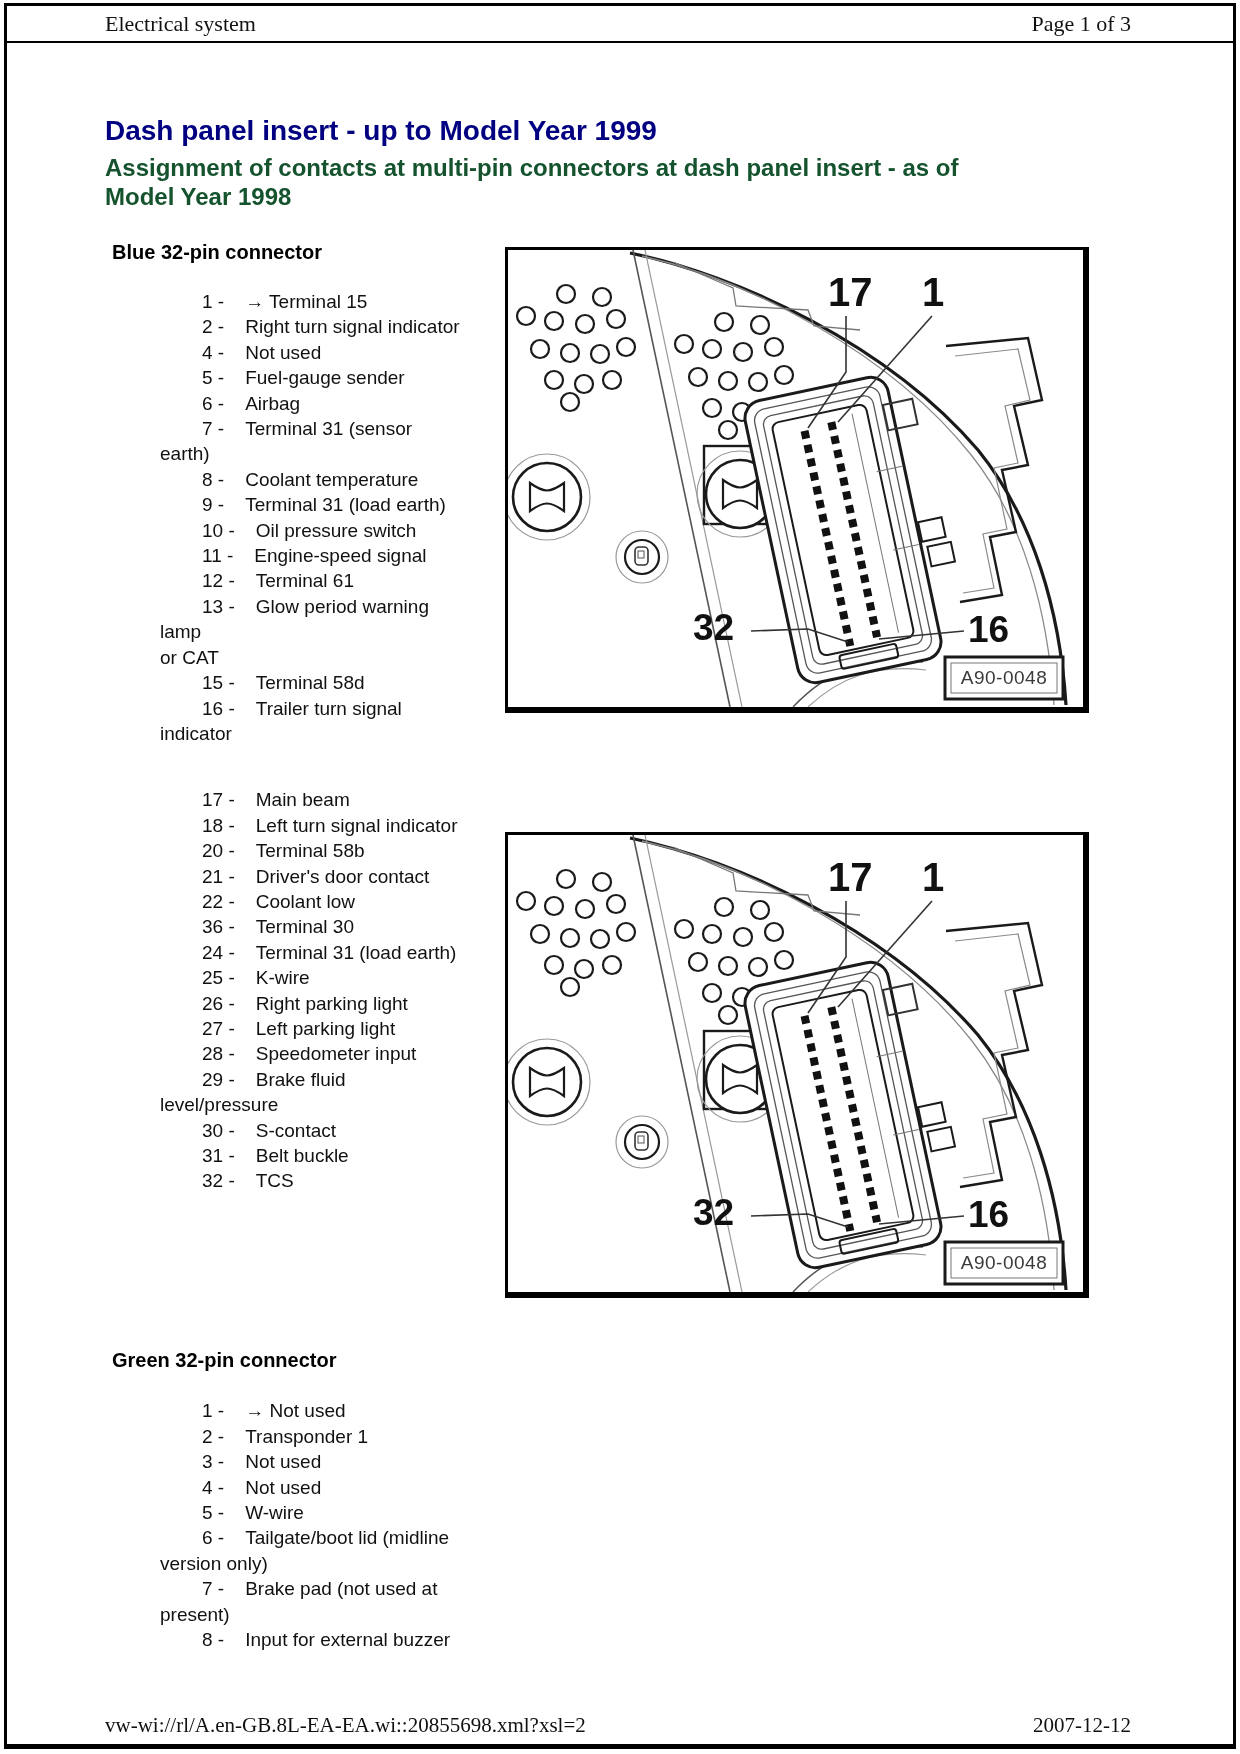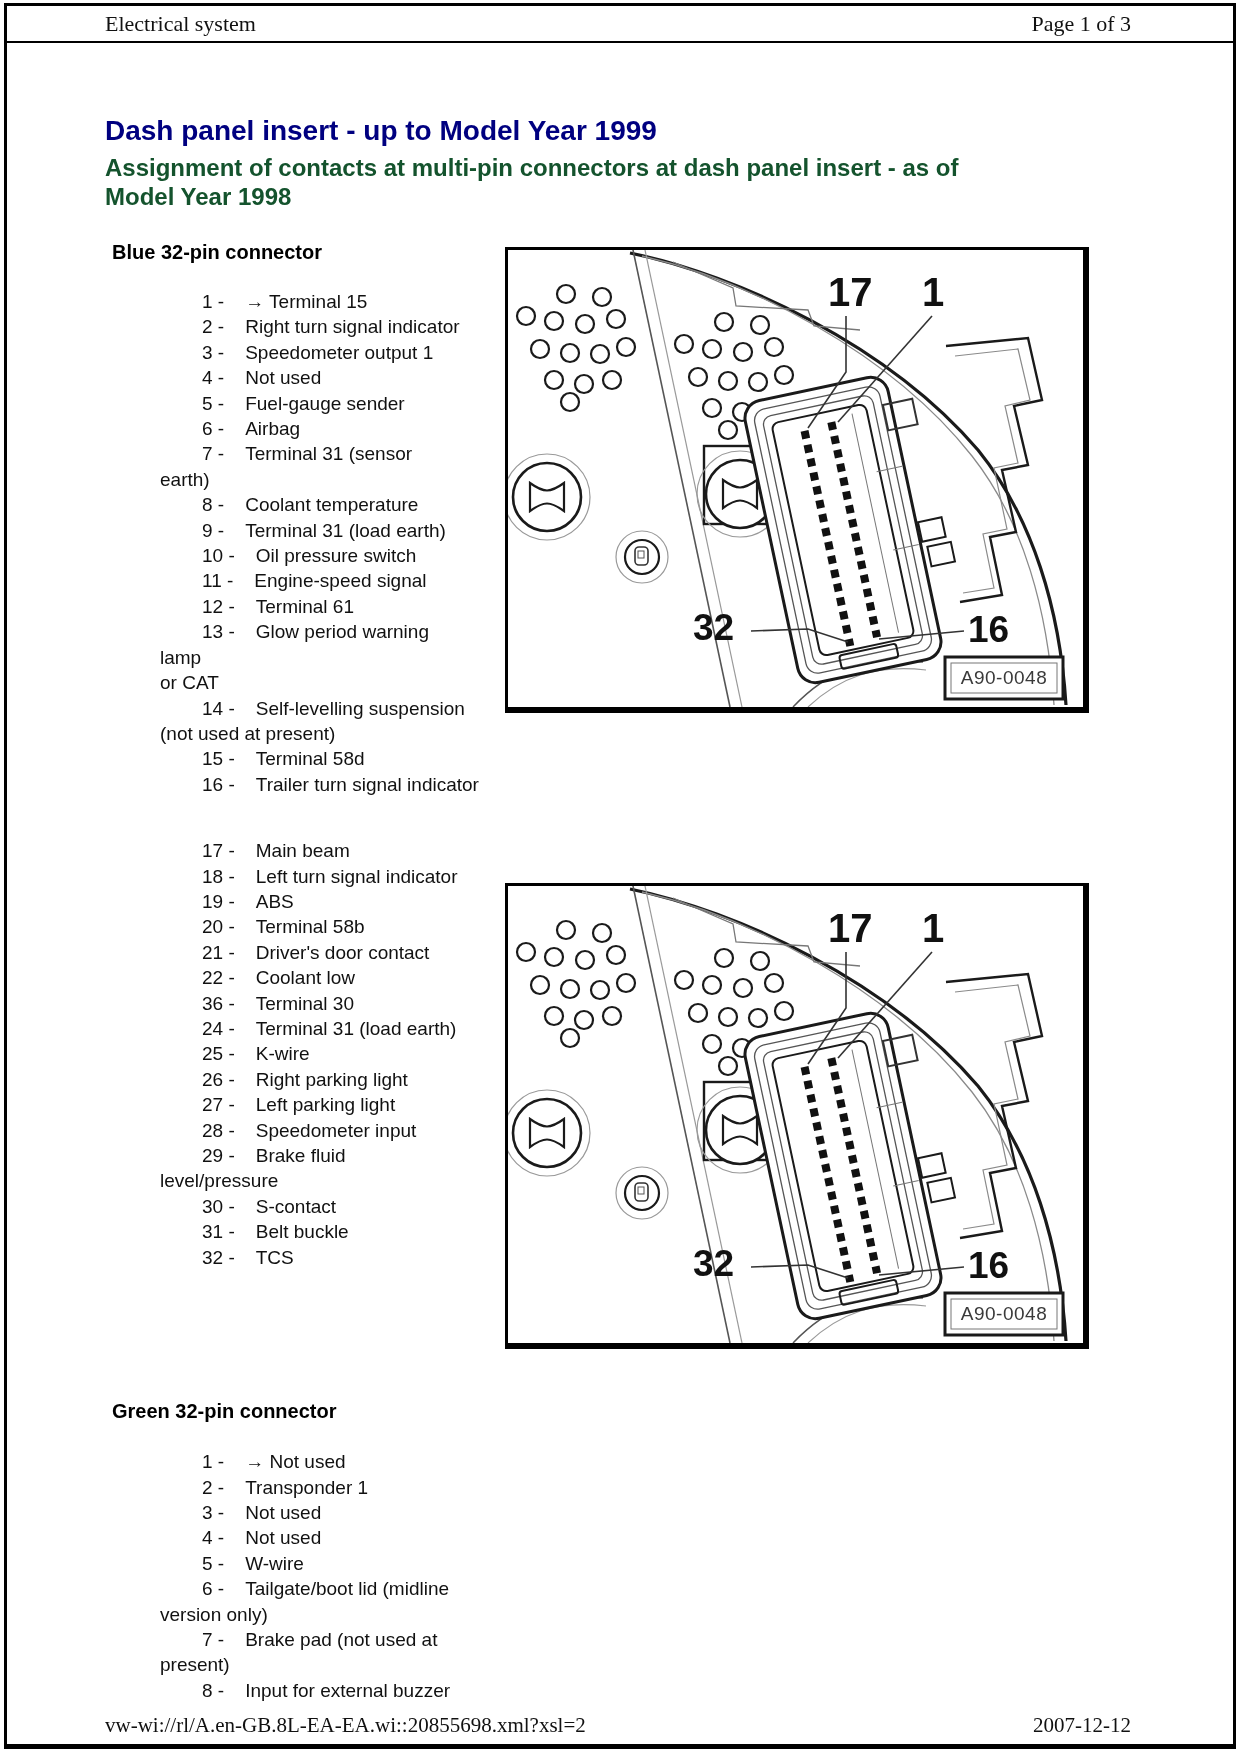--- a/index.html
+++ b/index.html
@@ -192,21 +192,20 @@
               <use href="#cluster-diagram"></use>
             </svg>
         </figure>
         <h3>Blue 32-pin connector</h3>
         <div class="pin-list">
 
             <p class="pin"><span class="pin-num">1 -</span><span class="pin-label">→ Terminal 15</span></p>
 
             <p class="pin"><span class="pin-num">2 -</span><span class="pin-label">Right turn signal indicator</span></p>
 
-            <p class="pin"><span class="pin-num">3 -</span><span class="pin-label">Speedometer output 1</span></p>
 
             <p class="pin"><span class="pin-num">4 -</span><span class="pin-label">Not used</span></p>
 
             <p class="pin"><span class="pin-num">5 -</span><span class="pin-label">Fuel-gauge sender</span></p>
 
             <p class="pin"><span class="pin-num">6 -</span><span class="pin-label">Airbag</span></p>
 
             <p class="pin"><span class="pin-num">7 -</span><span class="pin-label">Terminal 31 (sensor earth)</span></p>
 
             <p class="pin"><span class="pin-num">8 -</span><span class="pin-label">Coolant temperature</span></p>
@@ -215,41 +214,38 @@
 
             <p class="pin"><span class="pin-num">10 -</span><span class="pin-label">Oil pressure switch</span></p>
 
             <p class="pin"><span class="pin-num">11 -</span><span class="pin-label">Engine-speed signal</span></p>
 
             <p class="pin"><span class="pin-num">12 -</span><span class="pin-label">Terminal 61</span></p>
 
             <p class="pin"><span class="pin-num">13 -</span><span class="pin-label">Glow period warning lamp
 or CAT</span></p>
 
-            <p class="pin"><span class="pin-num">14 -</span><span class="pin-label">Self-levelling suspension
-(not used at present)</span></p>
 
             <p class="pin"><span class="pin-num">15 -</span><span class="pin-label">Terminal 58d</span></p>
 
             <p class="pin"><span class="pin-num">16 -</span><span class="pin-label">Trailer turn signal indicator</span></p>
           </div>
       </div>
       <div class="block block-2">
         <figure class="figure">
           <svg viewBox="0 0 575 457">
               <use href="#cluster-diagram"></use>
             </svg>
         </figure>
         <div class="pin-list">
 
             <p class="pin"><span class="pin-num">17 -</span><span class="pin-label">Main beam</span></p>
 
             <p class="pin"><span class="pin-num">18 -</span><span class="pin-label">Left turn signal indicator</span></p>
 
-            <p class="pin"><span class="pin-num">19 -</span><span class="pin-label">ABS</span></p>
 
             <p class="pin"><span class="pin-num">20 -</span><span class="pin-label">Terminal 58b</span></p>
 
             <p class="pin"><span class="pin-num">21 -</span><span class="pin-label">Driver's door contact</span></p>
 
             <p class="pin"><span class="pin-num">22 -</span><span class="pin-label">Coolant low</span></p>
 
             <p class="pin"><span class="pin-num">36 -</span><span class="pin-label">Terminal 30</span></p>
 
             <p class="pin"><span class="pin-num">24 -</span><span class="pin-label">Terminal 31 (load earth)</span></p>

